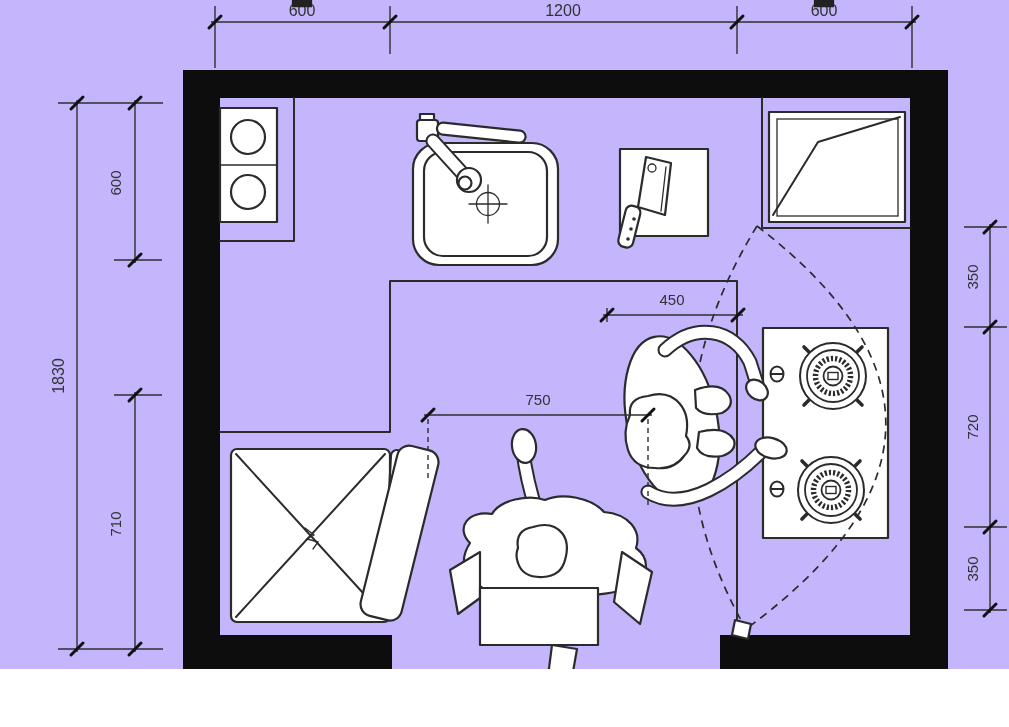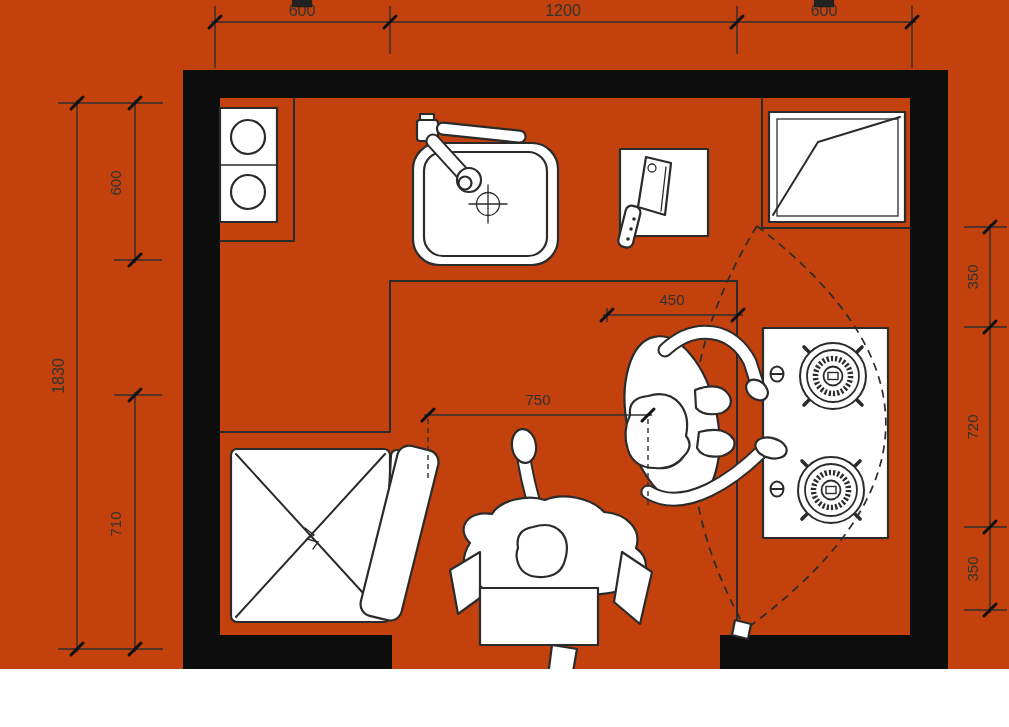--- a/index.html
+++ b/index.html
@@ -1,16 +1,16 @@
 <!DOCTYPE html>
 <html><head>
 <meta charset="utf-8">
 <style>
   html,body{margin:0;padding:0;background:#ffffff;}
-  .stage{width:1009px;height:669px;position:relative;background:#c2410c;overflow:hidden;}
+  .stage{width:1009px;height:669px;position:relative;background:#c4b5fd;overflow:hidden;}
   svg{display:block;}
   .wall{fill:#0d0d0d;stroke:none;}
   .ln{stroke:#2b2b2b;fill:none;stroke-width:2;stroke-linecap:round;stroke-linejoin:round;}
   .ln-thin{stroke:#2b2b2b;fill:none;stroke-width:1.3;stroke-linecap:round;}
   .fig{fill:#ffffff;stroke:#2b2b2b;stroke-width:2.2;stroke-linejoin:round;}
   .band-o{stroke:#2b2b2b;fill:none;stroke-width:15;stroke-linecap:round;}
   .band-i{stroke:#ffffff;fill:none;stroke-width:11;stroke-linecap:round;}
   .dim{stroke:#2f2f2f;fill:none;stroke-width:1.4;}
   .dimdash{stroke:#2f2f2f;fill:none;stroke-width:1.4;stroke-dasharray:5 4;}
   .doordash{stroke:#2b2b2b;fill:none;stroke-width:1.7;stroke-dasharray:8 6;}

